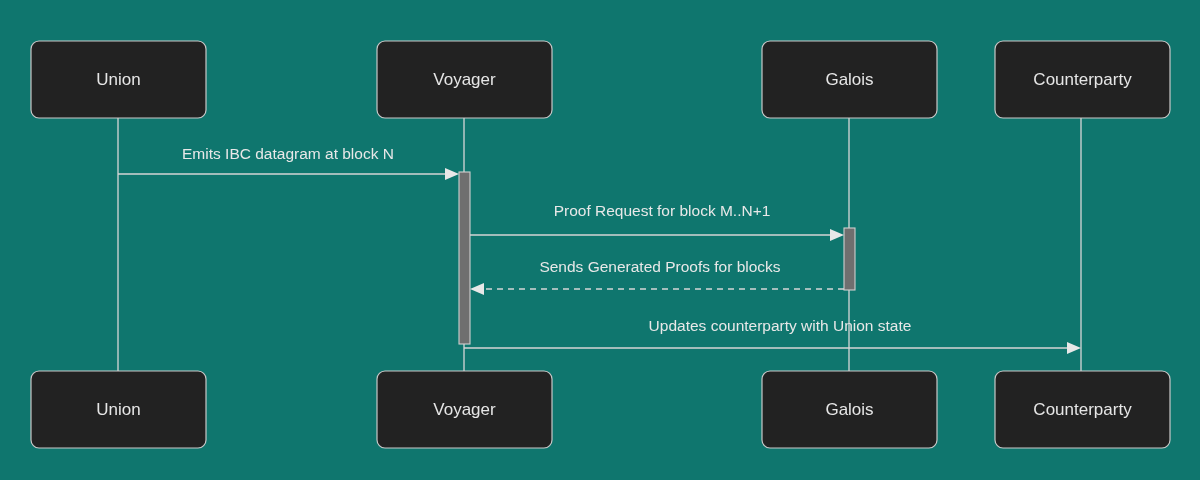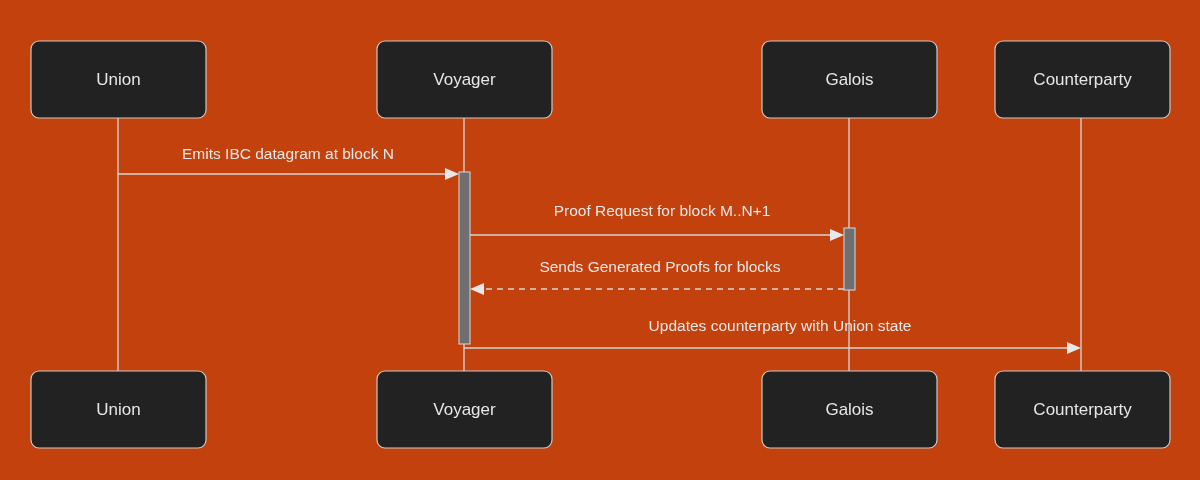--- a/index.html
+++ b/index.html
@@ -9,21 +9,21 @@
     background: #0d0d0d;
   }
   body {
     font-family: "Liberation Sans", sans-serif;
     -webkit-font-smoothing: antialiased;
   }
   #diagram-canvas {
     position: relative;
     width: 1200px;
     height: 480px;
-    background: #c2410c;
+    background: #0f766e;
     overflow: hidden;
   }
   #diagram-svg {
     position: absolute;
     top: 0;
     left: 0;
     width: 1200px;
     height: 480px;
     display: block;
   }

